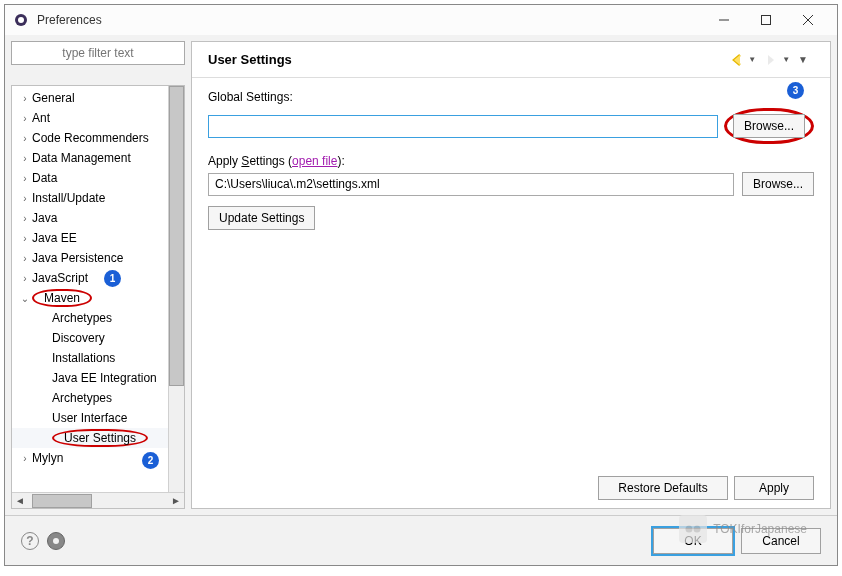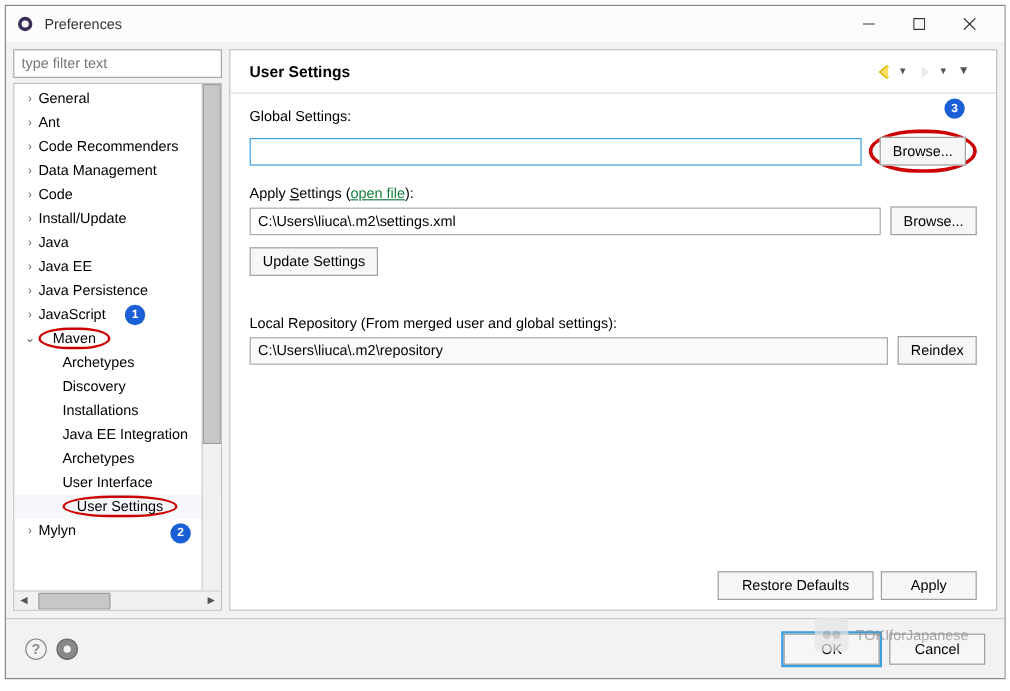--- a/index.html
+++ b/index.html
@@ -11,21 +11,21 @@
   .titlebar .icon-app { width: 16px; height: 16px; margin-right: 8px; display:flex; align-items:center; justify-content:center;}
   .titlebar .title { color: #333; }
   .titlebar .spacer { flex: 1; }
   .win-btn { width: 42px; height: 28px; display: flex; align-items: center; justify-content: center; cursor: pointer; }
   
   
   .body { flex: 1; display: flex; padding: 6px; gap: 6px; background:#f2f2f2; overflow:hidden;}
   
   
   .sidebar { width: 174px; display: flex; flex-direction: column; }
-  .filter-input { width: 100%; height: 24px; border: 1px solid #a9a9a9; padding: 2px 6px; margin-bottom: 4px; color:#888;}
+  .filter-input { width: 100%; height: 24px; border: 1px solid #a9a9a9; padding: 2px 6px; margin-bottom: 20px; color:#888;text-align:center;}
   .tree-wrap { flex:1; border:1px solid #c0c0c0; background:#fff; position:relative; overflow:hidden;}
   .tree { padding: 2px 0; overflow: hidden;}
   .tree-item { display: flex; align-items: center; height: 20px; padding-left: 6px; cursor: pointer; position:relative;}
   .tree-item.lvl2 { padding-left: 40px; }
   .tree-item .caret { width: 14px; text-align: center; color: #666; font-size:10px;}
   .tree-item .label { white-space: nowrap; }
   .tree-item.selected { background: #f5f7fa; }
   .circled { border: 2.5px solid #cc0000; border-radius: 50% / 60%; padding: 0 10px; }
   .ann { position: absolute; width: 17px; height: 17px; border-radius: 50%; background: #1a5fd6; color: #fff; font-size: 10px; font-weight: bold; display: flex; align-items: center; justify-content: center; z-index:3;}
   .hscroll { position:absolute; bottom:0; left:0; right:0; height:16px; background:#f0f0f0; border-top:1px solid #d0d0d0; display:flex; align-items:center;}
@@ -42,21 +42,21 @@
   .nav-arrow { width: 14px; height: 14px; margin: 0 2px; cursor: pointer; }
   .nav-dd { font-size: 8px; color:#555; margin:0 6px 0 2px;}
   .main-content { padding: 12px 16px; position: relative; flex:1; }
   .field-row { margin-bottom: 10px; }
   .field-label { margin-bottom: 4px; display: block; }
   .field-label .ul { text-decoration: underline; }
   .input-line { display: flex; align-items: center; gap: 8px; }
   .input-line input { flex: 1; height: 23px; border: 1px solid #a9a9a9; padding: 2px 6px; background:#fff;}
   .input-line input.readonly { background: #fafafa; }
   .btn { height: 24px; padding: 2px 10px; border: 1px solid #a0a0a0; background: #f6f6f6; cursor: pointer; }
-  .link { color: #15803d; text-decoration: underline; cursor: pointer; }
+  .link { color: #a21caf; text-decoration: underline; cursor: pointer; }
   .bottom-actions { padding: 8px 16px; display:flex; justify-content:flex-end; gap:6px;}
   .circled-browse { border:3px solid #cc0000; border-radius:50% / 55%; padding:3px 6px; display:inline-block;}
   
   
   .footer { height: 50px; display: flex; align-items: center; padding: 0 16px; gap: 8px; border-top: 1px solid #ccc; background:#f2f2f2;}
   .footer .spacer { flex: 1; }
   .footer-btn { height:26px; width:80px; border:1px solid #a0a0a0; background:#f6f6f6; cursor:pointer; display:flex; align-items:center; justify-content:center;}
   .footer .ok-btn { box-shadow:0 0 0 2px #3aa0e0; }
   .footer .circle-icon { width:18px; height:18px; border:1.5px solid #888; border-radius:50%; display:flex; align-items:center; justify-content:center; color:#888; font-weight:bold; cursor:pointer;}
   
@@ -113,21 +113,21 @@
             <div class="tree-item">
               <span class="caret">›</span>
               <span class="label">Code Recommenders</span>
             </div>
             <div class="tree-item">
               <span class="caret">›</span>
               <span class="label">Data Management</span>
             </div>
             <div class="tree-item">
               <span class="caret">›</span>
-              <span class="label">Code</span>
+              <span class="label">Data</span>
             </div>
             <div class="tree-item">
               <span class="caret">›</span>
               <span class="label">Install/Update</span>
             </div>
             <div class="tree-item">
               <span class="caret">›</span>
               <span class="label">Java</span>
             </div>
             <div class="tree-item">
@@ -223,27 +223,20 @@
             <button class="btn">Browse...</button>
           </div>
         </div>
 
         <div class="field-row">
           <button class="btn">Update Settings</button>
         </div>
 
         <div style="height:22px;"></div>
 
-        <div class="field-row">
-          <span class="field-label">Local Repository (From merged user and global settings):</span>
-          <div class="input-line">
-            <input type="text" class="readonly" readonly="" value="C:\Users\liuca\.m2\repository" style="">
-            <button class="btn">Reindex</button>
-          </div>
-        </div>
       </div>
       <div class="bottom-actions">
         <button class="btn" style="width:130px;">Restore Defaults</button>
         <button class="btn" style="width:80px;">Apply</button>
       </div>
     </div>
   </div>
 
   <div class="footer">
     <span class="circle-icon">?</span>

